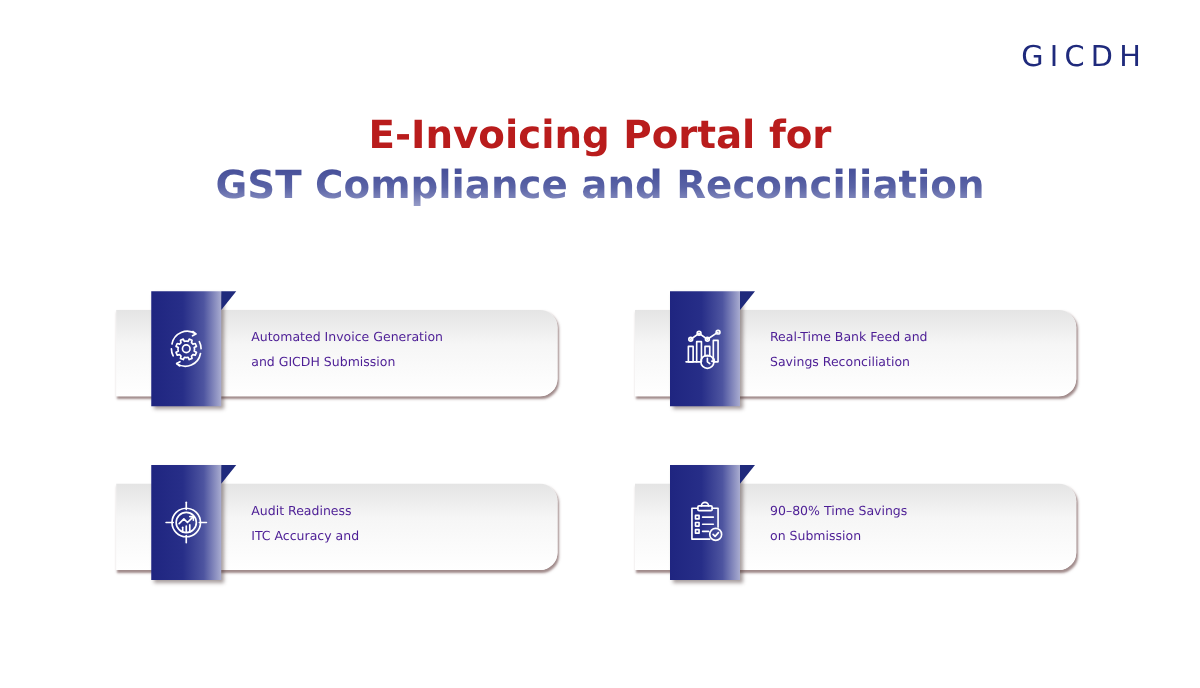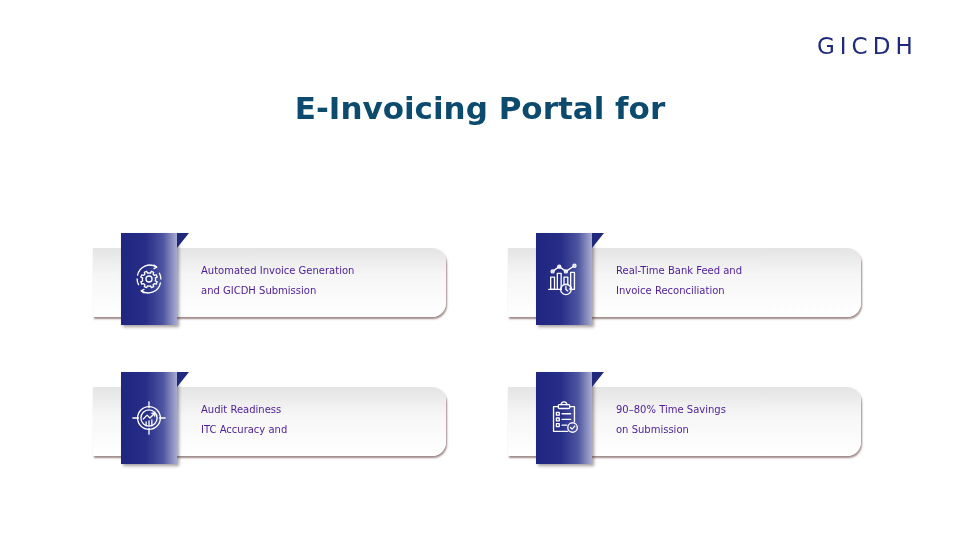--- a/index.html
+++ b/index.html
@@ -9,21 +9,21 @@
   .logo {
     position: absolute; left: 817px; top: 33px;
     font-family: "DejaVu Sans", sans-serif; font-weight: normal;
     font-size: 23px; letter-spacing: 5px; color: #1f2a7c;
   }
 
   .title {
     position: absolute; left: 0; top: 88px; width: 960px; text-align: center;
     font-family: "DejaVu Sans", sans-serif; font-size: 31px; line-height: 40px;
   }
-  .title .l1 { color: #0c4a6e; display: block; }
+  .title .l1 { color: #b91c1c; display: block; }
   .title .l2 {
     display: block;
     background: linear-gradient(180deg, #3d4693 0%, #5a63a6 55%, #a3a8cf 100%);
     -webkit-background-clip: text; background-clip: text; color: transparent;
   }
 
   .card { position: absolute; width: 356px; height: 95px; }
   .card .panel {
     position: absolute; left: 0; top: 15px; width: 353px; height: 69px;
     border-radius: 0 14px 14px 0;
@@ -47,20 +47,21 @@
   }
   .card .text span { display: block; white-space: nowrap; }
 </style>
 </head>
 <body>
 
 <div class="logo">GICDH</div>
 
 <h1 class="title">
   <span class="l1">E-Invoicing Portal for</span>
+  <span class="l2">GST Compliance and Reconciliation</span>
 </h1>
 
 <div class="card" style="left:93px; top:233px;">
   <div class="panel"></div>
   <div class="tab">
     <svg class="icon" viewBox="0 0 40 40" fill="none" stroke="#fff" stroke-width="1.4" stroke-linecap="round" stroke-linejoin="round">
       <path d="M20 13.5l1.6.3.9-1.9 2.4 1-.5 2 1.2 1.2 2-.5 1 2.4-1.9.9.3 1.6-.3 1.6 1.9.9-1 2.4-2-.5-1.2 1.2.5 2-2.4 1-.9-1.9-1.6.3-1.6-.3-.9 1.9-2.4-1 .5-2-1.2-1.2-2 .5-1-2.4 1.9-.9-.3-1.6.3-1.6-1.9-.9 1-2.4 2 .5 1.2-1.2-.5-2 2.4-1 .9 1.9z"></path>
       <circle cx="20" cy="20" r="3.2"></circle>
       <path d="M8 16a13 13 0 0 1 20-8.5"></path>
       <path d="M25.5 5.5l2.6 2-2.8 1.6"></path>
@@ -92,21 +93,21 @@
       <rect x="27" y="13" width="4" height="18"></rect>
       <line x1="4" y1="31" x2="13" y2="31"></line>
       <circle cx="22" cy="31" r="5.5"></circle>
       <polyline points="22,28 22,31 24,32.5"></polyline>
       <path d="M27.5 28.5l.5 2.5-2.2-.6"></path>
     </svg>
   </div>
   <div class="fold"></div>
   <div class="text">
     <span>Real-Time Bank Feed and</span>
-    <span>Invoice Reconciliation</span>
+    <span>Savings Reconciliation</span>
   </div>
 </div>
 
 <div class="card" style="left:93px; top:372px;">
   <div class="panel"></div>
   <div class="tab">
     <svg class="icon" viewBox="0 0 40 40" fill="none" stroke="#fff" stroke-width="1.4" stroke-linecap="round" stroke-linejoin="round">
       <circle cx="20" cy="20" r="12"></circle>
       <circle cx="20" cy="20" r="8.5"></circle>
       <line x1="20" y1="3" x2="20" y2="9"></line>

